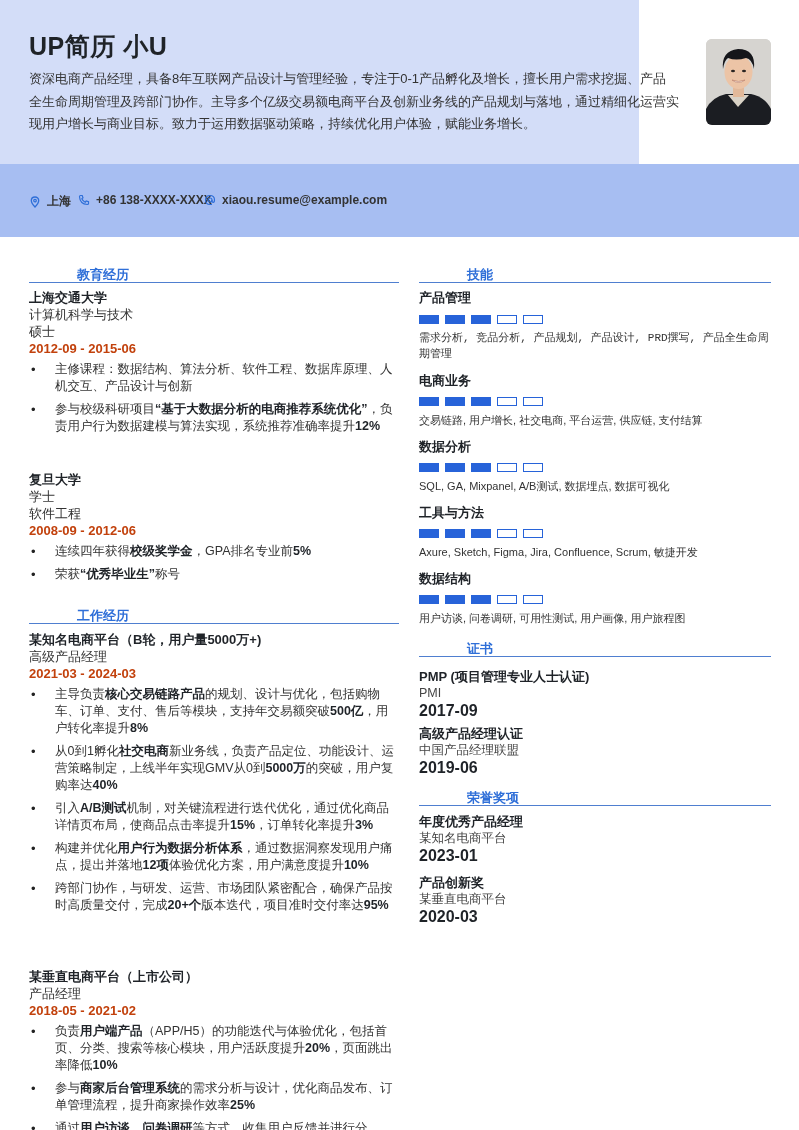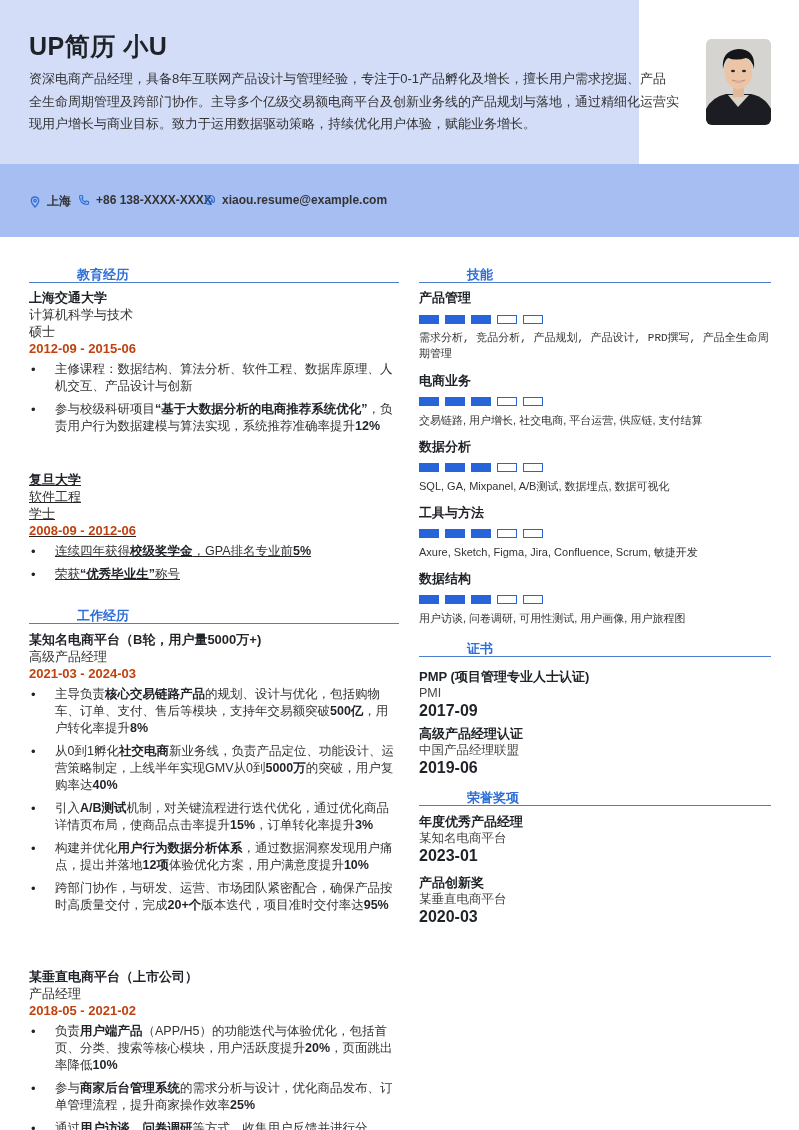--- a/index.html
+++ b/index.html
@@ -97,24 +97,24 @@
   <div class="entry-title">上海交通大学</div>
   <div class="entry-sub">计算机科学与技术</div>
   <div class="entry-sub">硕士</div>
   <div class="entry-date">2012-09 - 2015-06</div>
   <ul class="bullets">
     <li><span>主修课程：数据结构、算法分析、软件工程、数据库原理、人机交互、产品设计与创新</span></li>
     <li><span>参与校级科研项目</span><b>“基于大数据分析的电商推荐系统优化”</b><span>，负责用户行为数据建模与算法实现，系统推荐准确率提升</span><b>12%</b></li>
   </ul>
 </div>
 
-<div class="col-left" style="top:471px;text-decoration:underline;">
+<div class="col-left" style="top:471px;">
   <div class="entry-title">复旦大学</div>
+  <div class="entry-sub">学士</div>
   <div class="entry-sub">软件工程</div>
-  <div class="entry-sub">学士</div>
   <div class="entry-date">2008-09 - 2012-06</div>
   <ul class="bullets">
     <li><span>连续四年获得</span><b>校级奖学金</b><span>，GPA排名专业前</span><b>5%</b></li>
     <li><span>荣获</span><b>“优秀毕业生”</b><span>称号</span></li>
   </ul>
 </div>
 
 <div class="section-title" style="left:29px; top:607px;">工作经历</div>
 <div class="section-line" style="left:29px; top:623px; width:370px;"></div>
 

